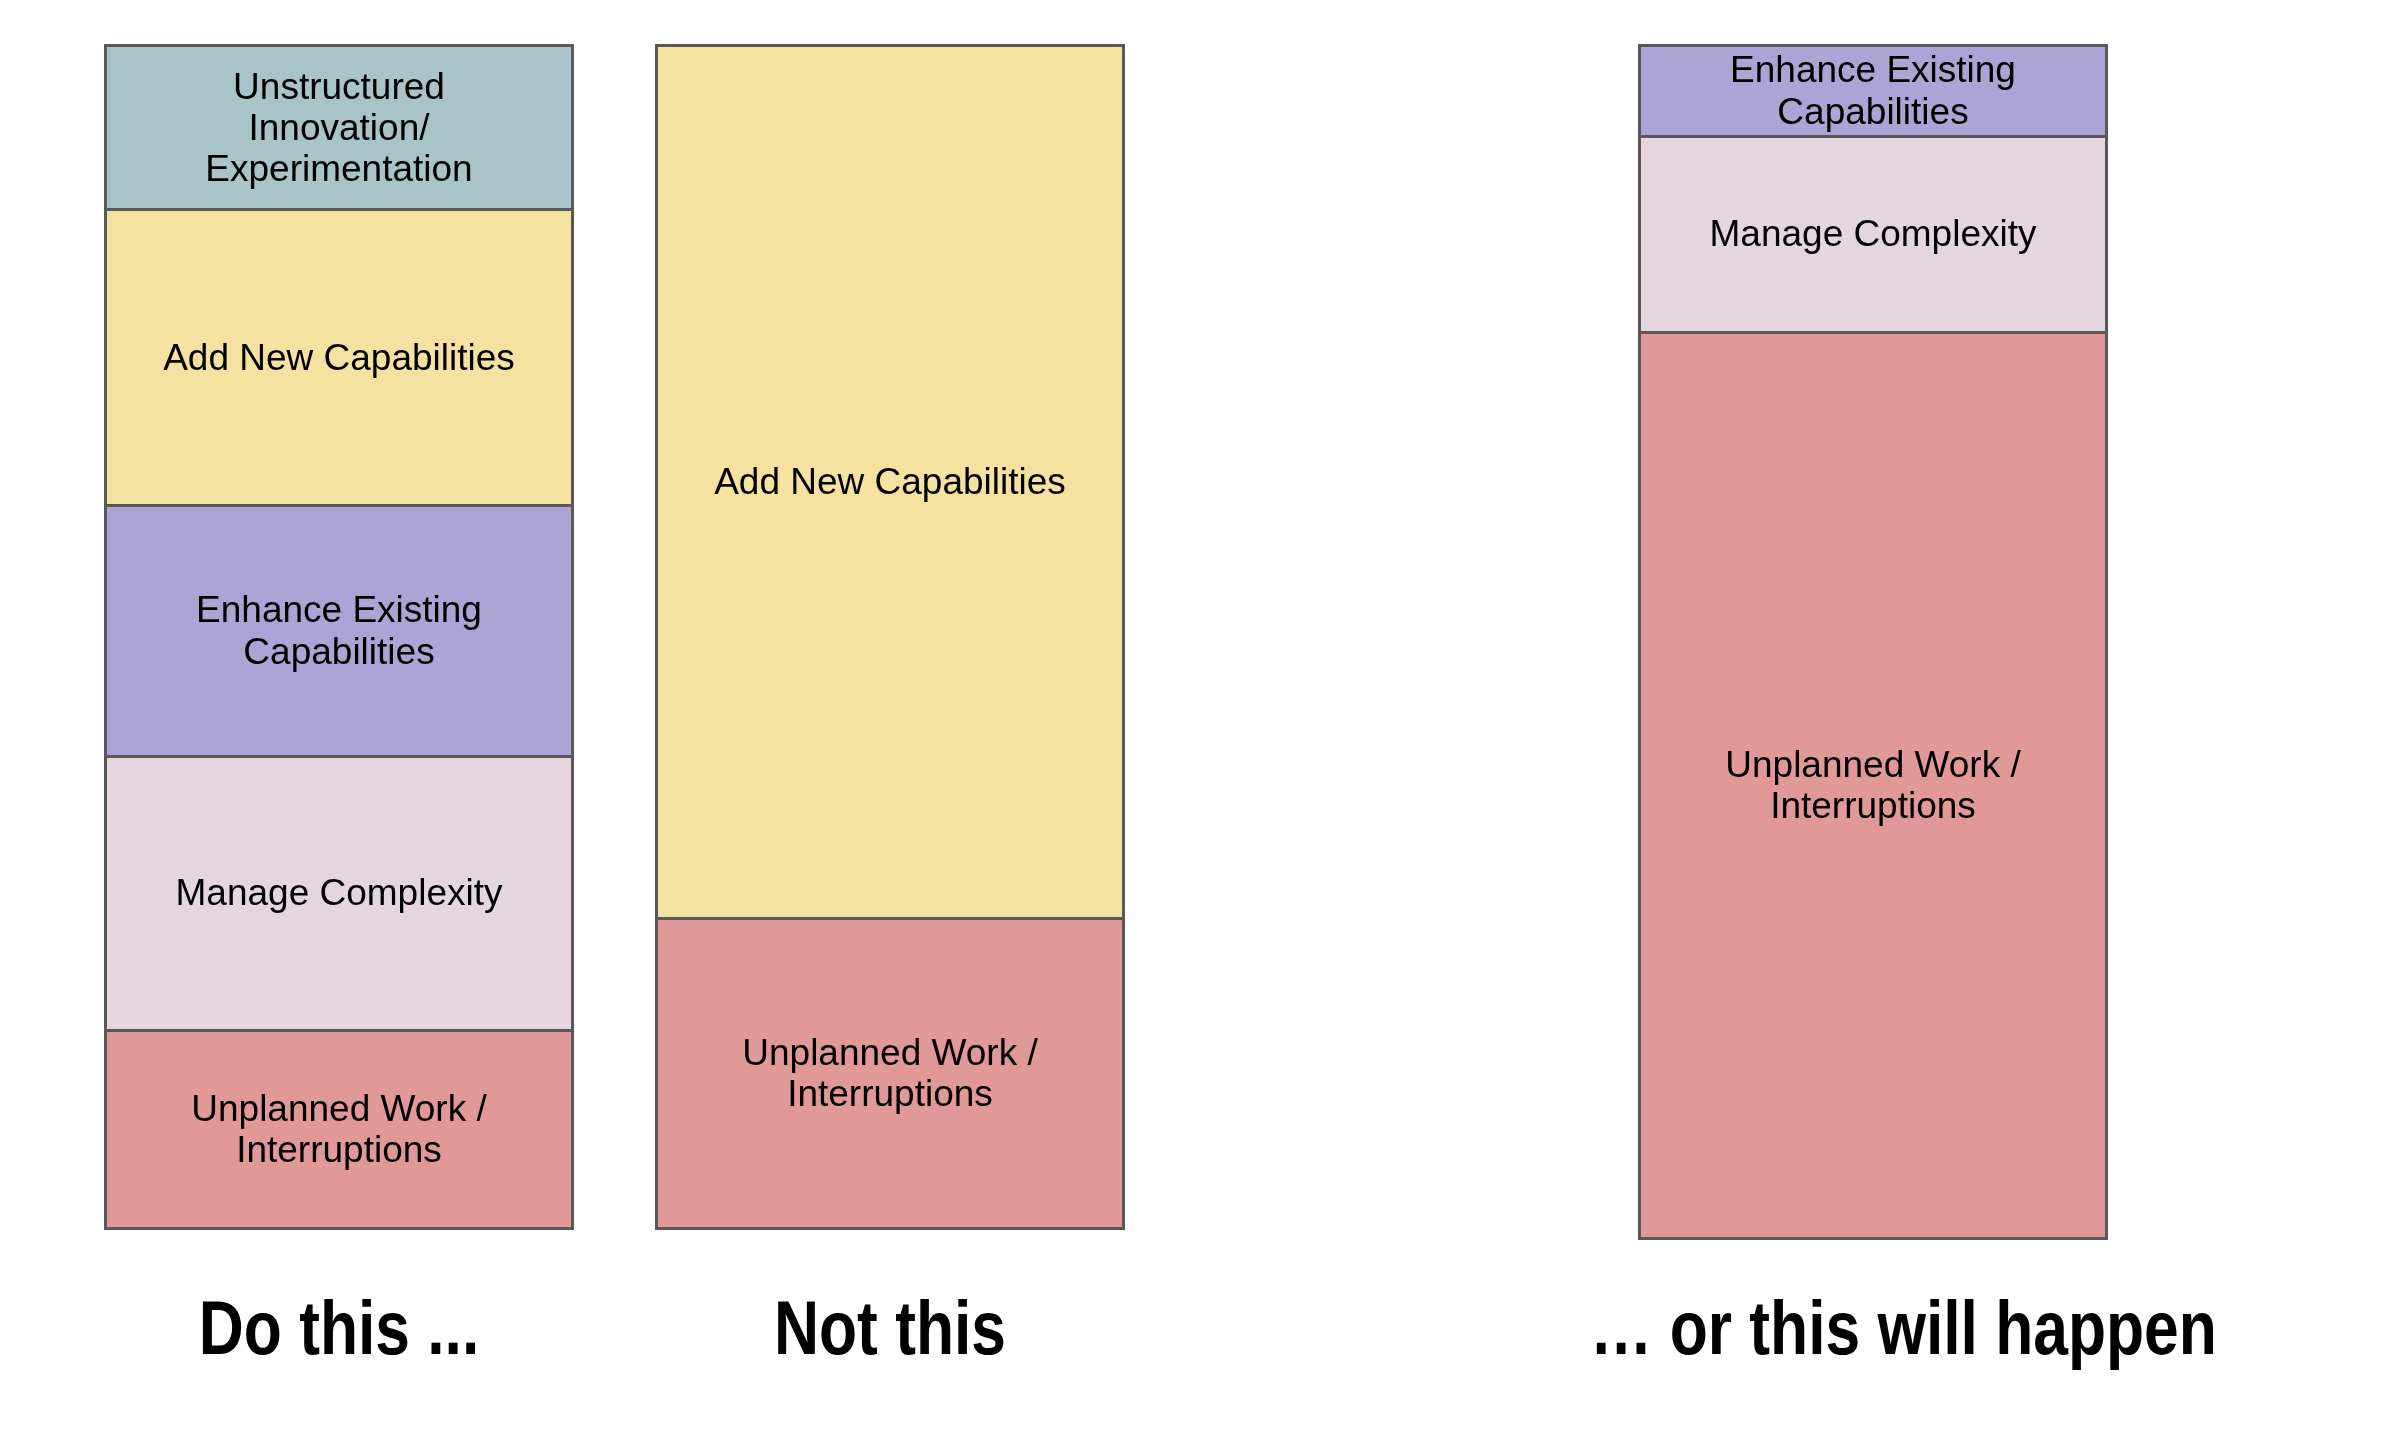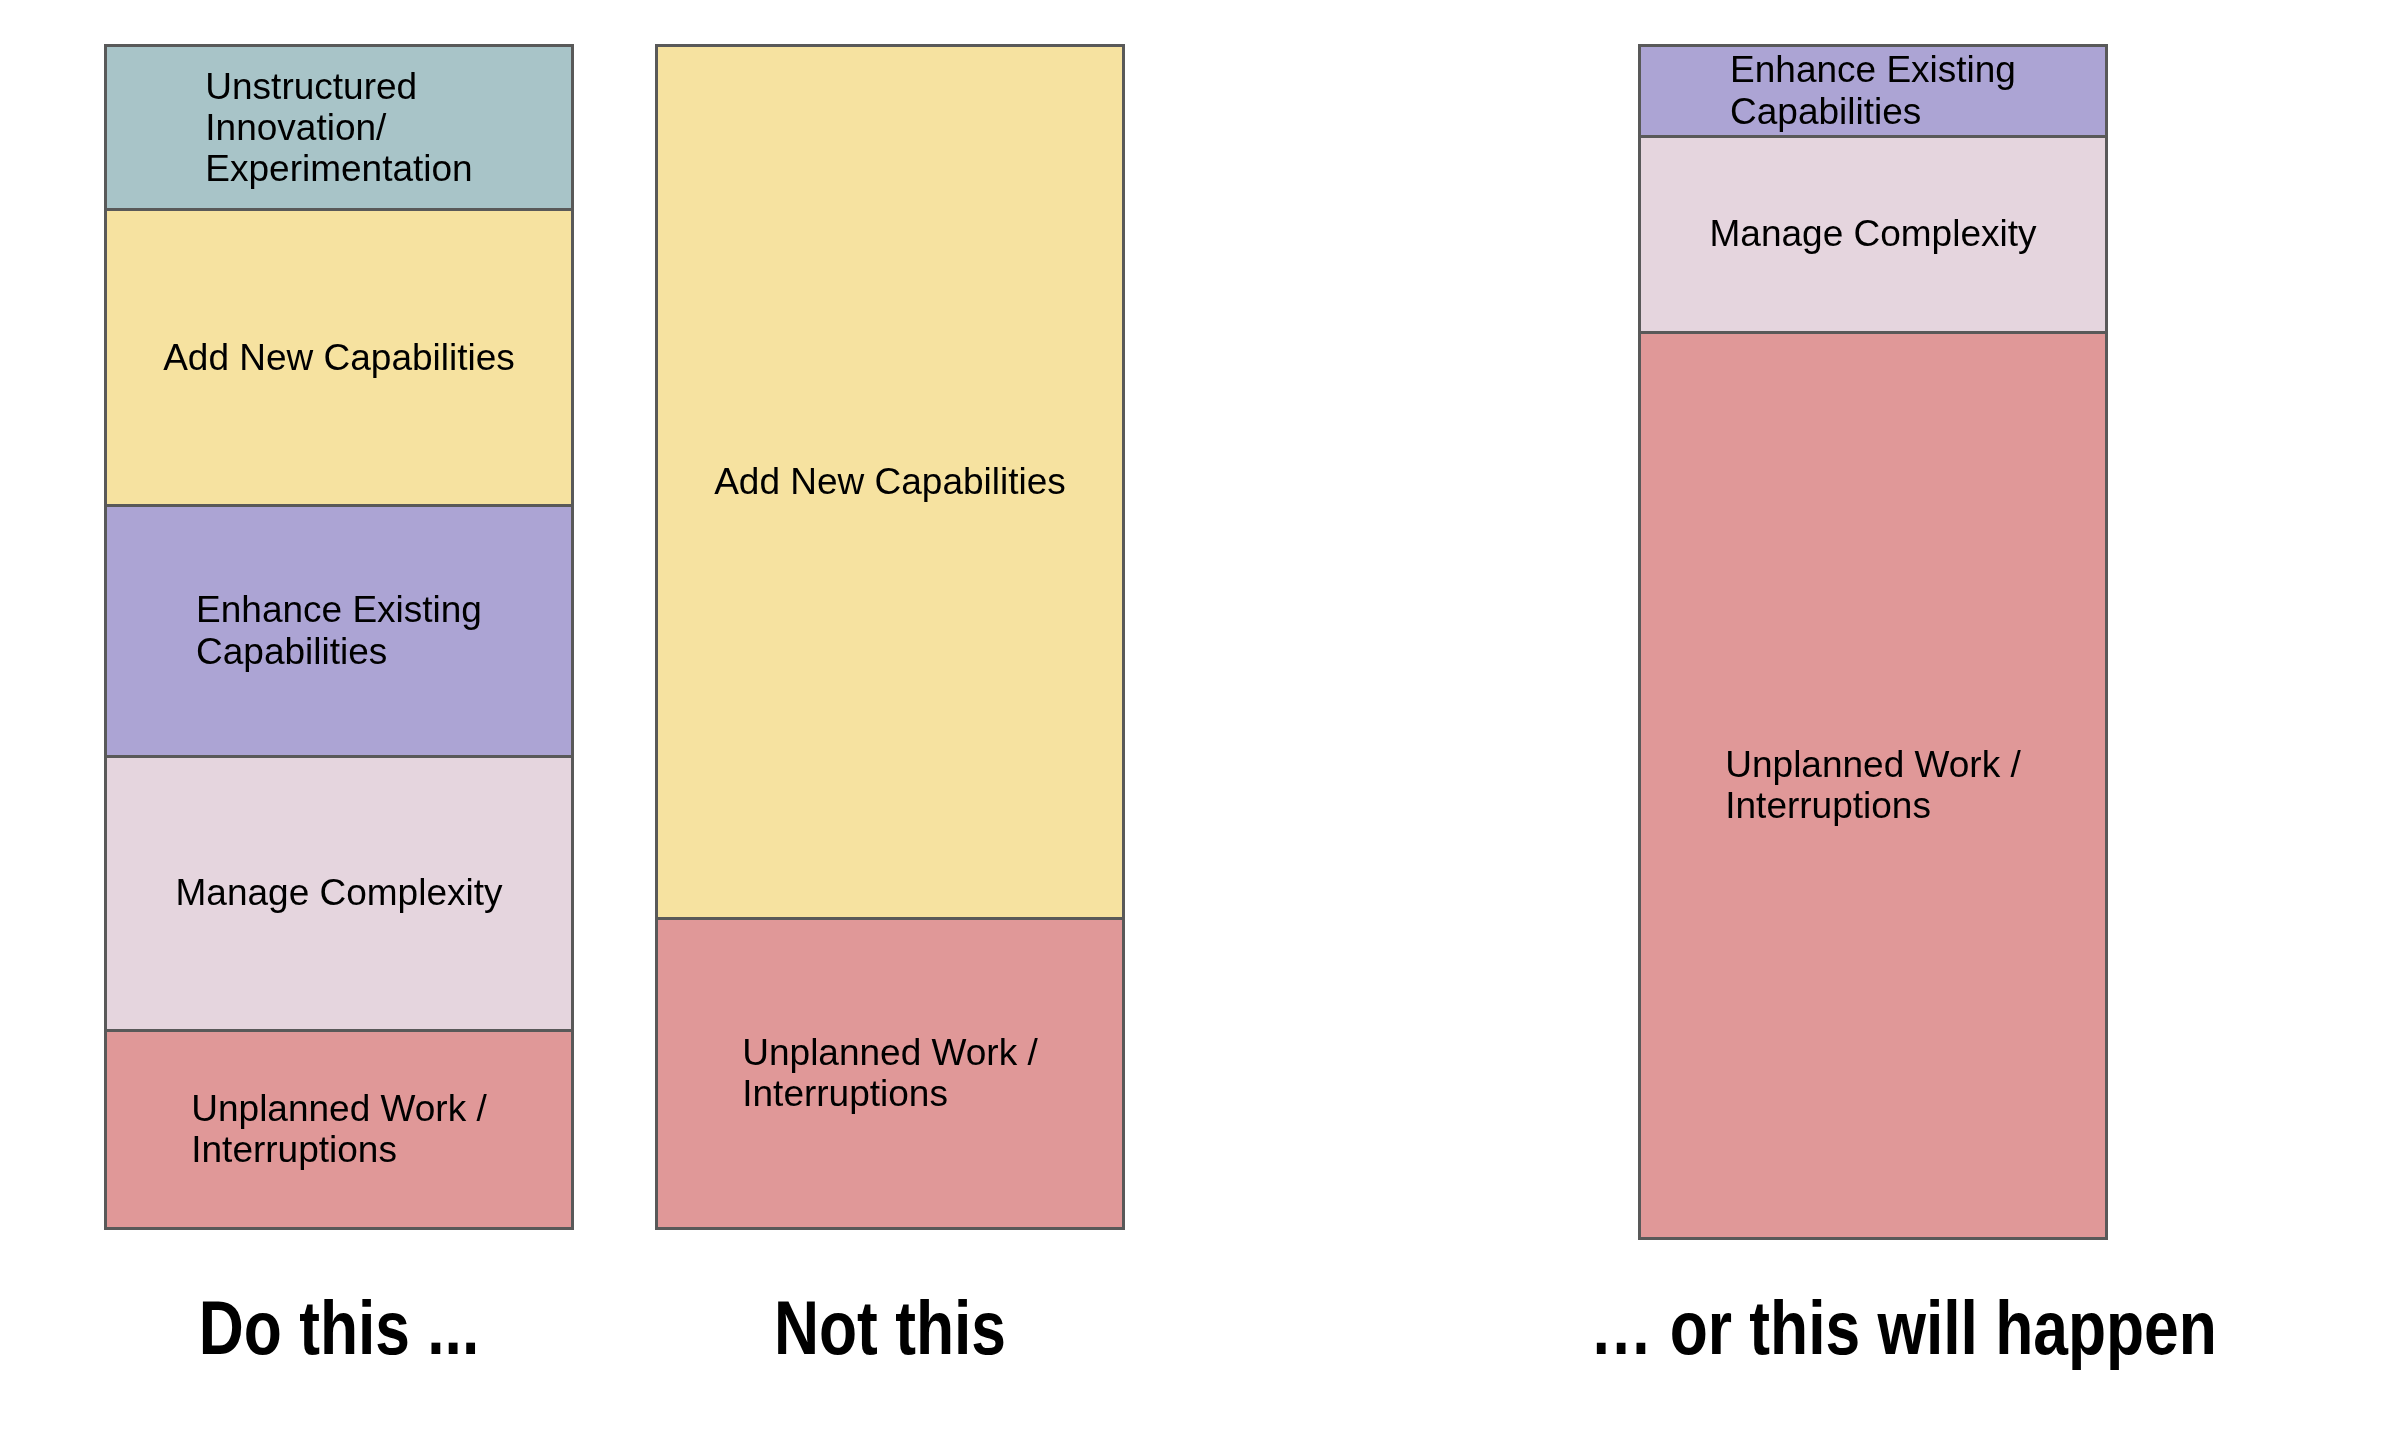--- a/index.html
+++ b/index.html
@@ -27,20 +27,21 @@
     flex-direction: column;
   }
 
   .segment {
     box-sizing: border-box;
     border: 3px solid #595959;
     margin-top: -3px;
     display: flex;
     align-items: center;
     justify-content: center;
+    text-align: center;
     color: #000000;
     font-size: 37px;
     line-height: 1.12;
     font-family: "Liberation Sans", sans-serif;
     padding: 0 6px;
     white-space: pre-line;
   }
   .segment:first-child { margin-top: 0; }
 
   

